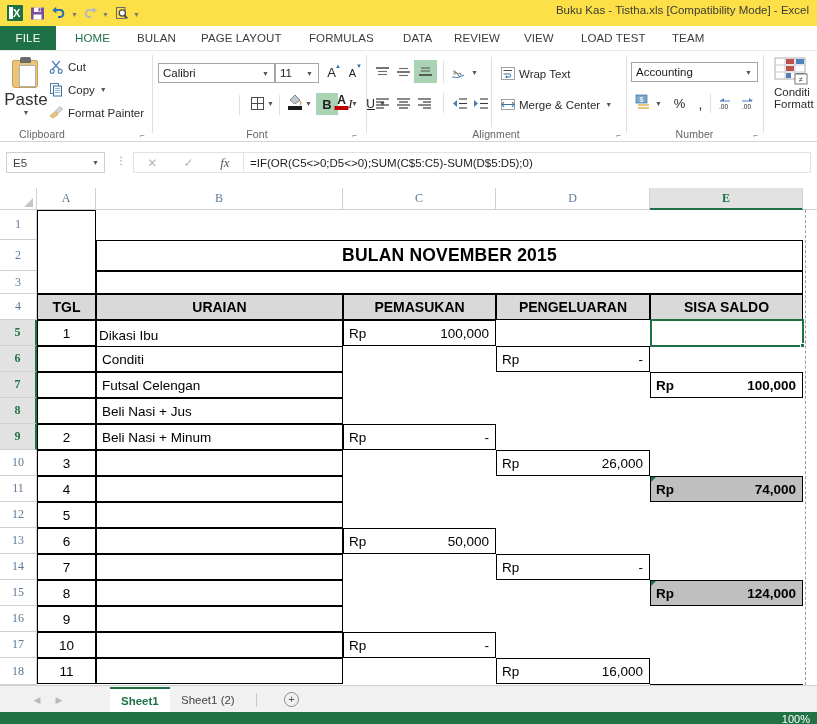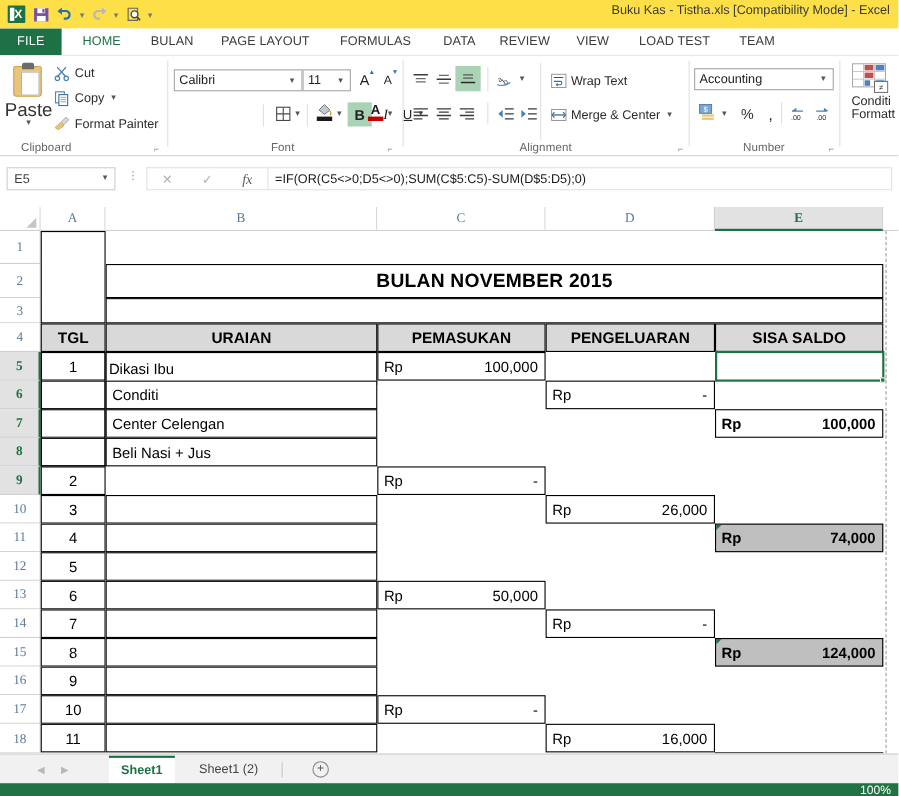--- a/index.html
+++ b/index.html
@@ -659,21 +659,21 @@
         <div class="cell bordered acct " style="left: 496px; top: 158px; width: 154px; height: 26px;">
           <span class="rp">Rp</span>
           <span class="amt">26,000</span>
         </div>
         <div class="cell bordered acct saldo" style="left: 650px; top: 158px; width: 153px; height: 26px;">
           <span class="rp">Rp</span>
           <span class="amt">74,000</span>
           <span class="errtri"></span>
         </div>
         <div class="cell bordered" style="left: 37px; top: 184px; width: 59px; height: 26px; justify-content: center;"></div>
-        <div class="cell bordered" style="left: 96px; top: 184px; width: 247px; height: 26px; padding-left: 5px;">Center Celengan</div>
+        <div class="cell bordered" style="left: 96px; top: 184px; width: 247px; height: 26px; padding-left: 5px;">Futsal Celengan</div>
         <div class="cell bordered acct " style="left: 343px; top: 184px; width: 153px; height: 26px;">
           <span class="rp">Rp</span>
           <span class="amt">50,000</span>
         </div>
         <div class="cell bordered acct " style="left: 496px; top: 184px; width: 154px; height: 26px;">
           <span class="rp">Rp</span>
           <span class="amt">-</span>
         </div>
         <div class="cell bordered acct saldo" style="left: 650px; top: 184px; width: 153px; height: 26px;">
           <span class="rp">Rp</span>
@@ -685,20 +685,21 @@
         <div class="cell bordered acct " style="left: 343px; top: 210px; width: 153px; height: 26px;">
           <span class="rp">Rp</span>
           <span class="amt">-</span>
         </div>
         <div class="cell bordered acct " style="left: 496px; top: 210px; width: 154px; height: 26px;">
           <span class="rp">Rp</span>
           <span class="amt">16,000</span>
         </div>
         <div class="cell bordered acct saldo" style="left: 650px; top: 210px; width: 153px; height: 26px;"></div>
         <div class="cell bordered" style="left: 37px; top: 236px; width: 59px; height: 26px; justify-content: center;">2</div>
+        <div class="cell bordered" style="left: 96px; top: 236px; width: 247px; height: 26px; padding-left: 5px;">Beli Nasi + Minum</div>
         <div class="cell bordered" style="left: 37px; top: 262px; width: 59px; height: 26px; justify-content: center;">3</div>
         <div class="cell bordered" style="left: 96px; top: 262px; width: 247px; height: 26px; padding-left: 5px;"></div>
         <div class="cell bordered" style="left: 37px; top: 288px; width: 59px; height: 26px; justify-content: center;">4</div>
         <div class="cell bordered" style="left: 96px; top: 288px; width: 247px; height: 26px; padding-left: 5px;"></div>
         <div class="cell bordered" style="left: 37px; top: 314px; width: 59px; height: 26px; justify-content: center;">5</div>
         <div class="cell bordered" style="left: 96px; top: 314px; width: 247px; height: 26px; padding-left: 5px;"></div>
         <div class="cell bordered" style="left: 37px; top: 340px; width: 59px; height: 26px; justify-content: center;">6</div>
         <div class="cell bordered" style="left: 96px; top: 340px; width: 247px; height: 26px; padding-left: 5px;"></div>
         <div class="cell bordered" style="left: 37px; top: 366px; width: 59px; height: 26px; justify-content: center;">7</div>
         <div class="cell bordered" style="left: 96px; top: 366px; width: 247px; height: 26px; padding-left: 5px;"></div>
@@ -718,21 +719,21 @@
     <div class="printline" style="left:805px; top:22px; height:475px;"></div>
 
     <div class="selbox" style="left:650px; top:131px; width:154px; height:28px;">
       <span class="handle"></span>
     </div>
   </div>
 
   <div class="sheetbar">
     <div class="navarrow" style="left:29px;">◀</div>
     <div class="navarrow" style="left:51px;">▶</div>
-    <div class="stab active" style="left:99px;">Sheet1</div>
+    <div class="stab active" style="left:110px;">Sheet1</div>
     <div class="stab" style="left:170px;">Sheet1 (2)</div>
     <div class="stab-sep" style="left:256px;"></div>
     <div class="addsheet" style="left:284px;">+</div>
   </div>
 
   <div class="statusbar">
     <span class="st-l">READY</span>
     <span class="st-r">100%</span>
   </div>
 

